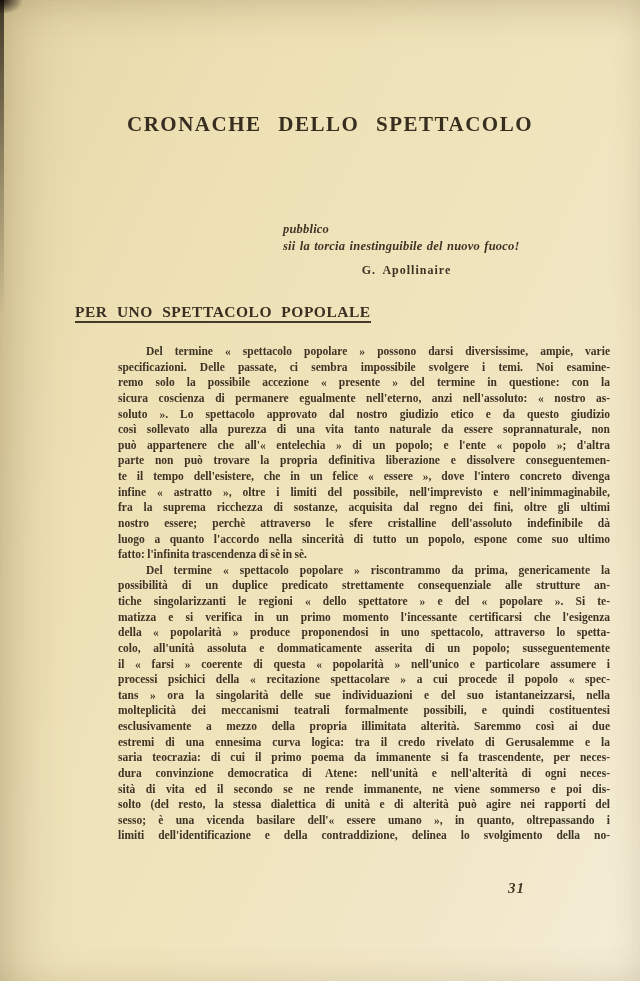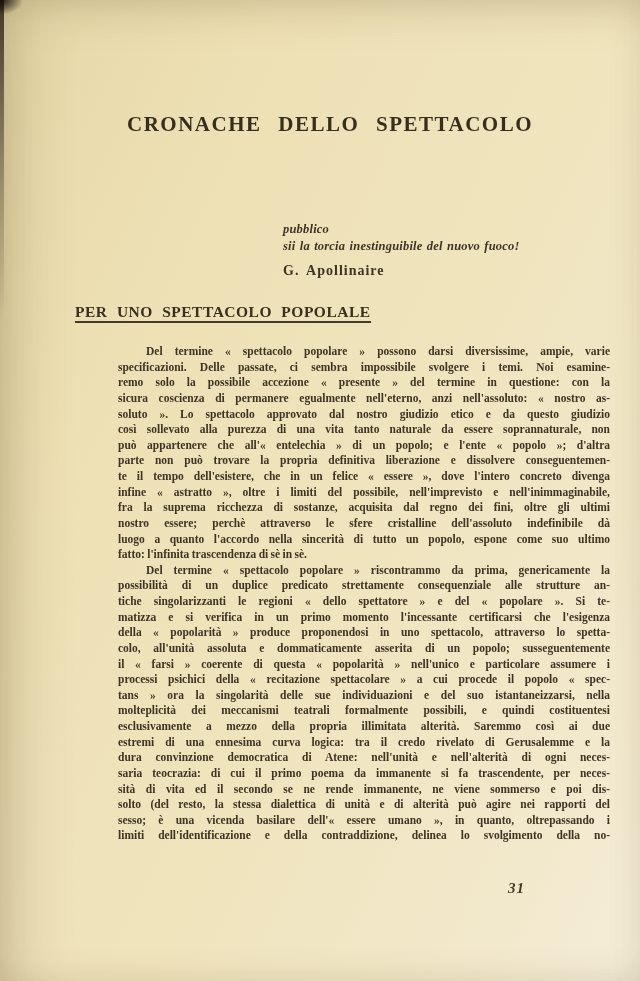--- a/index.html
+++ b/index.html
@@ -30,22 +30,22 @@
     position:absolute; top:112px; left:16px; width:628px;
     text-align:center; font-weight:700; font-size:21px;
     letter-spacing:1.5px; word-spacing:10px; color:#372e20;
   }
   .epigraph {
     position:absolute; top:221px; left:283px; width:250px;
     font-size:12.5px; line-height:17px; font-weight:700; color:#3d3425;
   }
   .epigraph .ep-line { font-style:italic; letter-spacing:.2px; word-spacing:1px; }
   .epigraph .attribution {
-    margin-top:7px; text-align:left; padding-right:3px;
-    font-style:normal; font-size:14px; letter-spacing:1px; word-spacing:3px;
+    margin-top:7px; text-align:center; padding-right:3px;
+    font-style:normal; font-size:12px; letter-spacing:1px; word-spacing:3px;
   }
   .section-heading-wrap { position:absolute; top:303px; left:75px; }
   .section-heading {
     display:inline-block; font-weight:700; font-size:15.5px;
     letter-spacing:.5px; word-spacing:5px; color:#392f21;
     border-bottom:2px solid #443a2a; 
   }
   .body-text {
     position:absolute; top:344px; left:75px; width:492px;
     font-size:11.5px; line-height:15.62px; font-weight:700;
@@ -104,22 +104,22 @@
         <div class="line just">tiche singolarizzanti le regioni « dello spettatore » e del « popolare ». Si te-</div>
         <div class="line just">matizza e si verifica in un primo momento l'incessante certificarsi che l'esigenza</div>
         <div class="line just">della « popolarità » produce proponendosi in uno spettacolo, attraverso lo spetta-</div>
         <div class="line just">colo, all'unità assoluta e dommaticamente asserita di un popolo; susseguentemente</div>
         <div class="line just">il « farsi » coerente di questa « popolarità » nell'unico e particolare assumere i</div>
         <div class="line just">processi psichici della « recitazione spettacolare » a cui procede il popolo « spec-</div>
         <div class="line just">tans » ora la singolarità delle sue individuazioni e del suo istantaneizzarsi, nella</div>
         <div class="line just">molteplicità dei meccanismi teatrali formalmente possibili, e quindi costituentesi</div>
         <div class="line just">esclusivamente a mezzo della propria illimitata alterità. Saremmo così ai due</div>
         <div class="line just">estremi di una ennesima curva logica: tra il credo rivelato di Gerusalemme e la</div>
+        <div class="line just">saria teocrazia: di cui il primo poema da immanente si fa trascendente, per neces-</div>
         <div class="line just">dura convinzione democratica di Atene: nell'unità e nell'alterità di ogni neces-</div>
-        <div class="line just">saria teocrazia: di cui il primo poema da immanente si fa trascendente, per neces-</div>
         <div class="line just">sità di vita ed il secondo se ne rende immanente, ne viene sommerso e poi dis-</div>
         <div class="line just">solto (del resto, la stessa dialettica di unità e di alterità può agire nei rapporti del</div>
         <div class="line just">sesso; è una vicenda basilare dell'« essere umano », in quanto, oltrepassando i</div>
         <div class="line just">limiti dell'identificazione e della contraddizione, delinea lo svolgimento della no-</div>
       </div>
     </div>
 
   <div class="page-number">31</div>
 
 </div>

